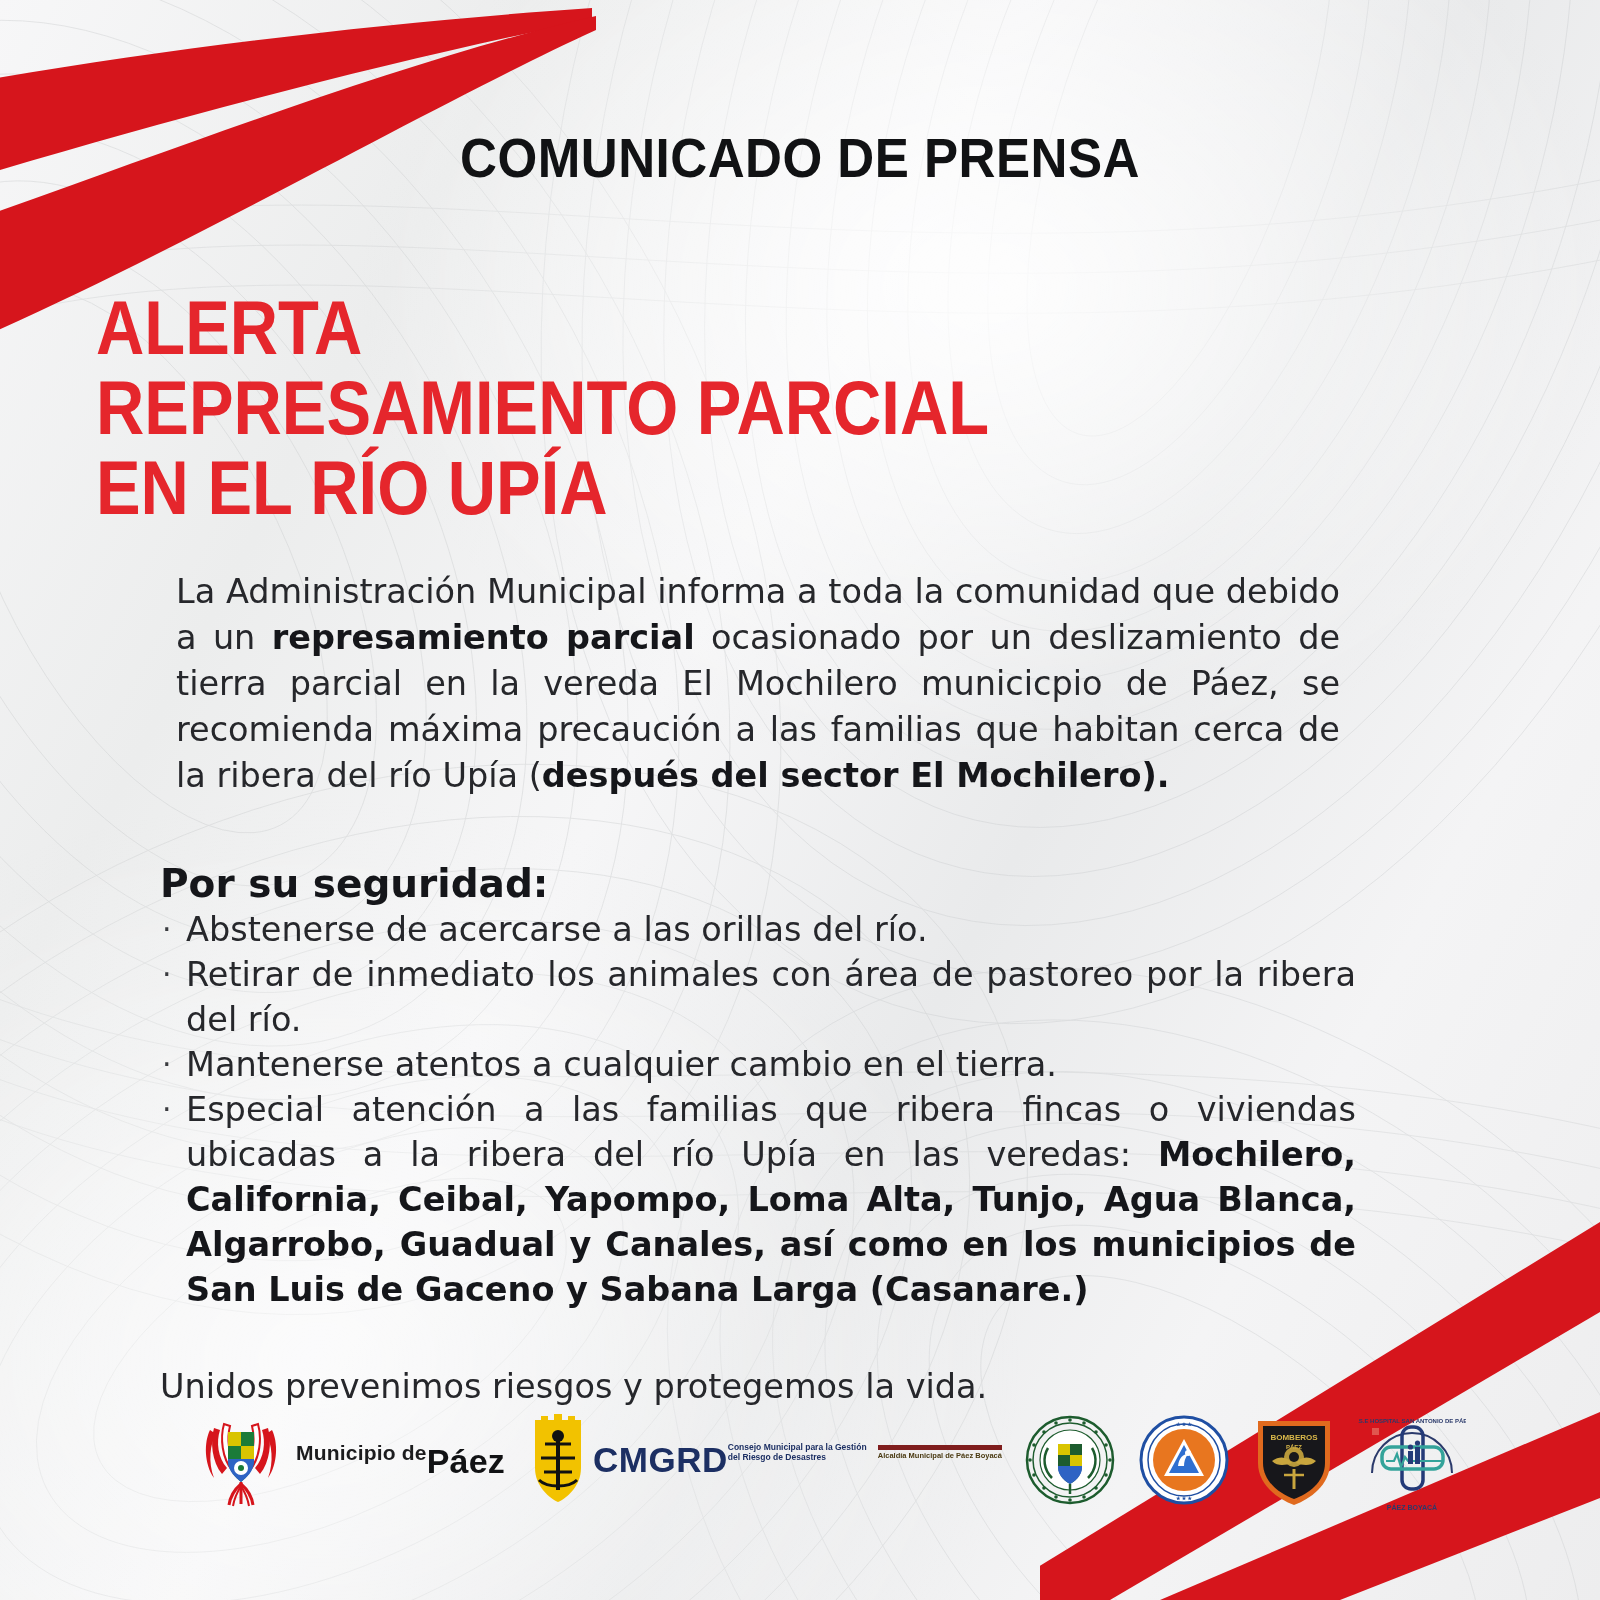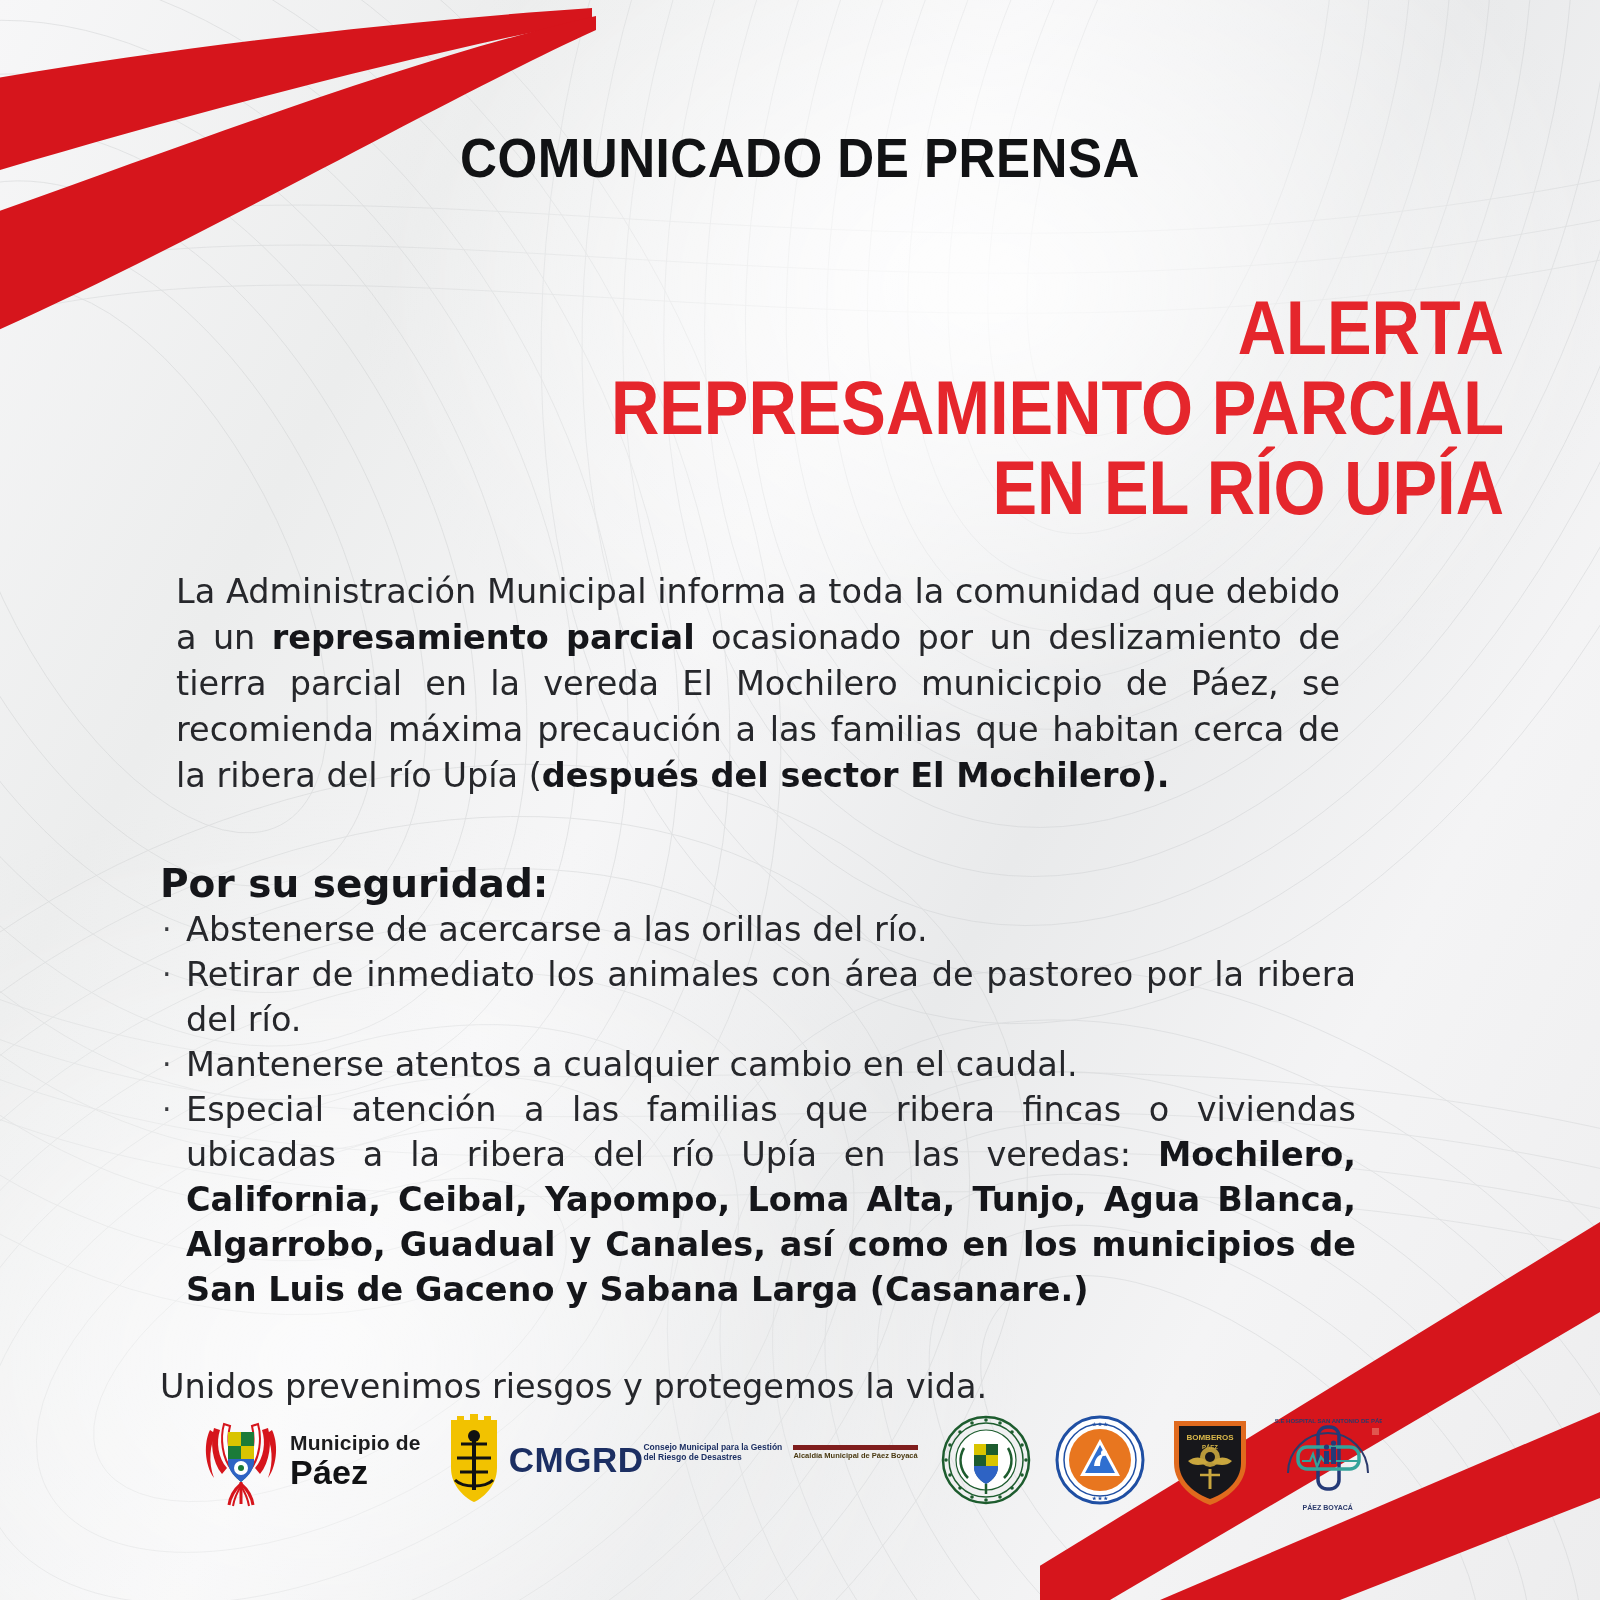--- a/index.html
+++ b/index.html
@@ -66,21 +66,21 @@
     color: #111214;
     font-family: "Liberation Sans", sans-serif;
     transform: scaleX(0.93);
   }
 
   .headline {
     position: absolute;
     top: 288px;
     left: 0;
     width: 1600px;
-    text-align: right;
+    text-align: left;
     color: #E5262C;
     font-weight: 700;
     font-size: 76px;
     line-height: 80px;
     letter-spacing: 0px;
     font-family: "Liberation Sans Narrow", "Liberation Sans", sans-serif;
   }
   .headline .l1 { display: block; transform: scaleX(0.88); }
   .headline .l2 { display: block; transform: scaleX(0.88); }
   .headline .l3 { display: block; transform: scaleX(0.88); }
@@ -155,23 +155,24 @@
     height: 104px;
     display: flex;
     align-items: center;
     gap: 22px;
   }
   .logo { display: flex; align-items: center; }
   .logo svg { display: block; }
   .logo-paez { gap: 8px; }
   .paez-text {
     display: flex;
-    flex-direction: column;
+    flex-direction: row;
     justify-content: center;
     line-height: 1;
+    margin-left: 6px;
   }
   .paez-top {
     font-size: 21px;
     font-weight: 600;
     color: #1c1c1e;
     letter-spacing: 0.2px;
   }
   .paez-bottom {
     font-size: 34px;
     font-weight: 800;
@@ -336,21 +337,21 @@
 
     <div class="body-wrap">
 
       <p class="para"><span>La Administración Municipal informa a toda la comunidad que debido a un </span><b>represamiento parcial</b><span> ocasionado por un deslizamiento de tierra parcial en la vereda El Mochilero municicpio de Páez, se recomienda máxima precaución a las familias que habitan  cerca de la ribera del río Upía (</span><b>después del sector El Mochilero).</b></p>
 
       <p class="safety-title">Por su seguridad:</p>
 
       <ul class="bullets">
         <li><span class="dot">·</span><span>Abstenerse de acercarse a las orillas del río.</span><b></b></li>
         <li><span class="dot">·</span><span>Retirar de inmediato los animales con área de pastoreo por la ribera del río.</span><b></b></li>
-        <li><span class="dot">·</span><span>Mantenerse atentos a cualquier cambio en el caudal.</span><b></b></li>
+        <li><span class="dot">·</span><span>Mantenerse atentos a cualquier cambio en el tierra.</span><b></b></li>
         <li><span class="dot">·</span><span>Especial atención a las familias que ribera fincas o viviendas ubicadas a la ribera del río Upía en las veredas: </span><b>Mochilero, California, Ceibal, Yapompo, Loma Alta, Tunjo, Agua Blanca, Algarrobo, Guadual y Canales, así como en los municipios de San Luis de Gaceno y Sabana Larga (Casanare.)</b></li>
       </ul>
 
       <p class="closing">Unidos prevenimos riesgos y protegemos la vida.</p>
     </div>
 
     <div class="logos">
 
       <div class="logo logo-paez">
         <svg width="82" height="96" viewBox="0 0 82 96" xmlns="http://www.w3.org/2000/svg">

